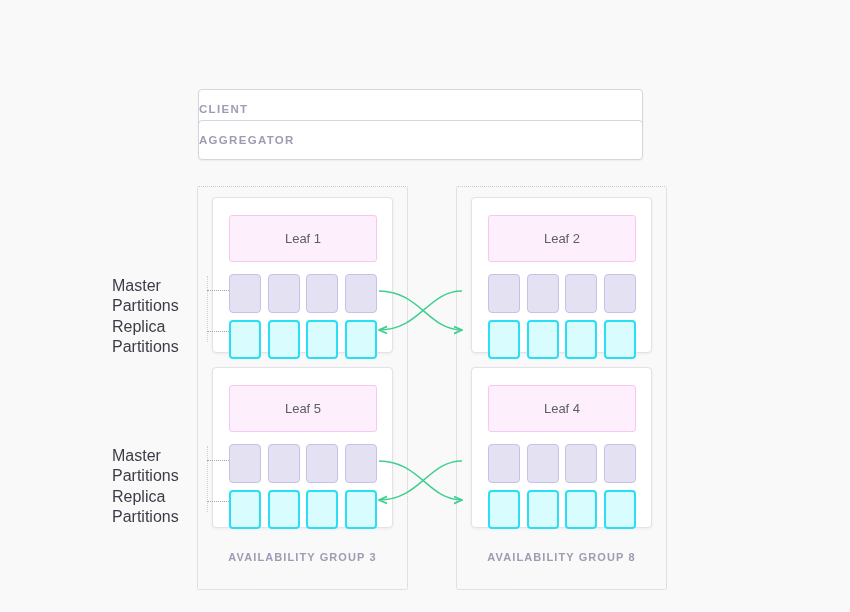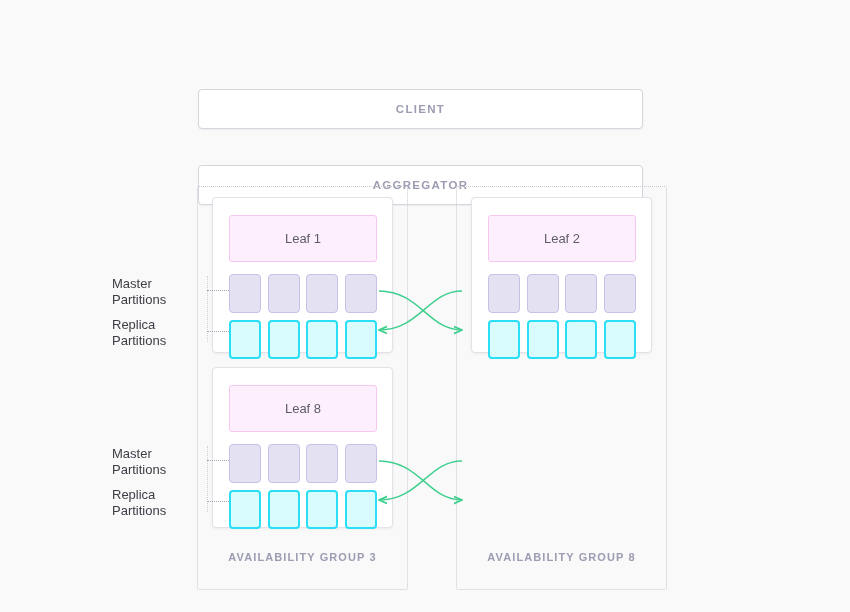--- a/index.html
+++ b/index.html
@@ -23,28 +23,28 @@
   }
 
   .bar {
     position: absolute;
     left: 198px; width: 445px;
     height: 40px;
     background: #ffffff;
     border: 1px solid #d5d5dd;
     border-radius: 4px;
     box-shadow: 0 1px 2px rgba(0,0,0,0.05);
-    display: flex; align-items: center; justify-content: center;
+    display: flex; align-items: center; justify-content: flex-start;
     font-size: 11.5px;
     font-weight: bold;
     letter-spacing: 1.3px;
     color: #9c9cb2;
   }
   #client-bar { top: 89px; }
-  #aggregator-bar { top: 120px; margin-top: 45px; }
+  #aggregator-bar { top: 120px; }
 
   .ag-group {
     position: absolute;
     top: 186px;
     width: 211px;
     height: 404px;
     border: 1px dotted #c9c9d2;
     border-radius: 2px;
   }
   #ag-group-1 { left: 197px; }
@@ -93,21 +93,21 @@
     border-radius: 4px;
     margin-right: 6.6px;
   }
   .part:last-child { margin-right: 0; }
   .part.master { background: #e4e1f3; border: 1.5px solid #c7c1e7; }
   .part.replica { background: #d9fcff; border: 2px solid #2adef5; }
 
   .side-label {
     position: absolute;
     width: 92px;
-    font-size: 13px;
+    font-size: 16px;
     line-height: 1.25;
     color: #3c3c46;
     text-align: left;
   }
   .leader {
     position: absolute;
     height: 0;
     border-top: 1px dotted #a6a6b2;
   }
   .leader-v {
@@ -147,21 +147,21 @@
       <div class="part-row replica">
         <div class="part replica"></div>
         <div class="part replica"></div>
         <div class="part replica"></div>
         <div class="part replica"></div>
       </div>
     </div>
 
     <div class="leaf-card bottom">
       <div class="leaf-box">
-        <span>Leaf 8</span>
+        <span>Leaf 5</span>
       </div>
       <div class="part-row master">
         <div class="part master"></div>
         <div class="part master"></div>
         <div class="part master"></div>
         <div class="part master"></div>
       </div>
       <div class="part-row replica">
         <div class="part replica"></div>
         <div class="part replica"></div>
@@ -186,20 +186,37 @@
         <div class="part master"></div>
       </div>
       <div class="part-row replica">
         <div class="part replica"></div>
         <div class="part replica"></div>
         <div class="part replica"></div>
         <div class="part replica"></div>
       </div>
     </div>
 
+    <div class="leaf-card bottom">
+      <div class="leaf-box">
+        <span>Leaf 4</span>
+      </div>
+      <div class="part-row master">
+        <div class="part master"></div>
+        <div class="part master"></div>
+        <div class="part master"></div>
+        <div class="part master"></div>
+      </div>
+      <div class="part-row replica">
+        <div class="part replica"></div>
+        <div class="part replica"></div>
+        <div class="part replica"></div>
+        <div class="part replica"></div>
+      </div>
+    </div>
 
     <div class="ag-label">AVAILABILITY GROUP 8</div>
   </div>
 
   <div class="side-label" style="left:112px; top:276px;">
     <div>Master</div>
     <div>Partitions</div>
   </div>
   <div class="side-label" style="left:112px; top:317px;">
     <div>Replica</div>

